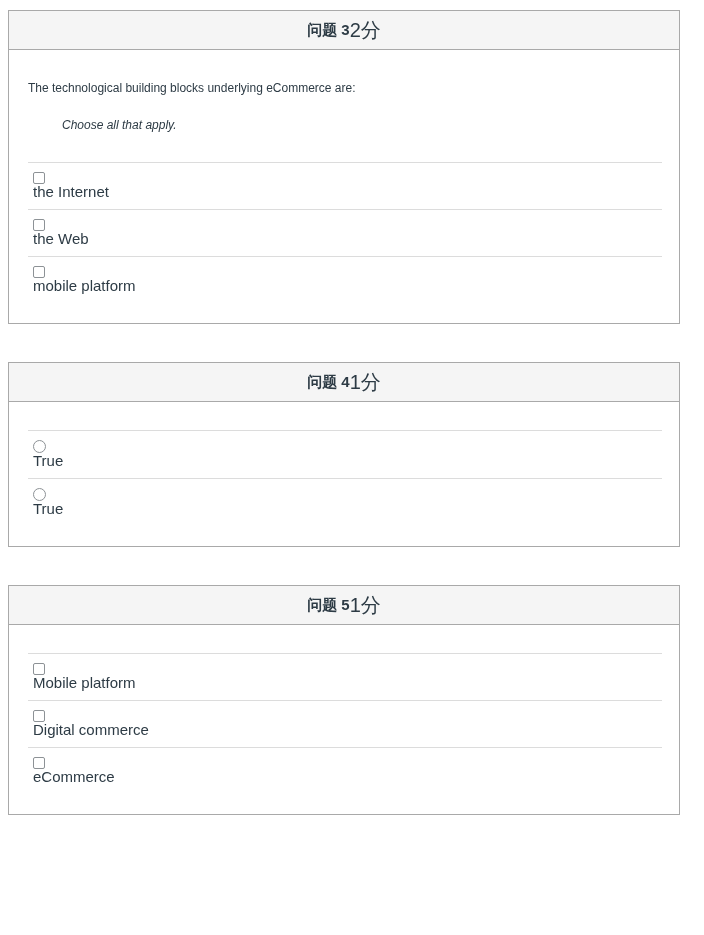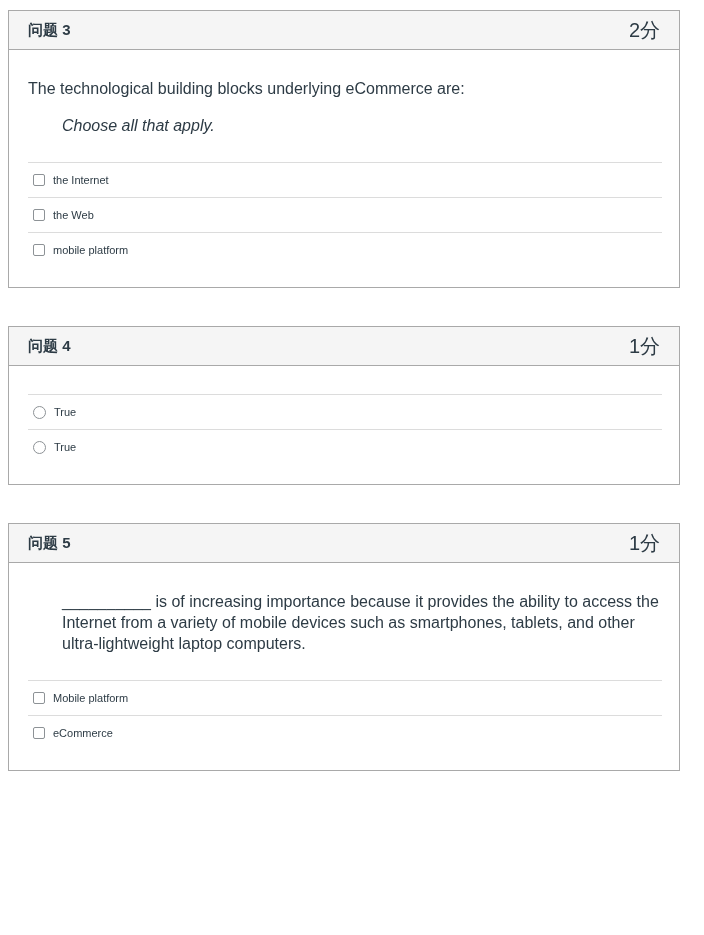--- a/index.html
+++ b/index.html
@@ -13,57 +13,58 @@
   }
   .quiz-page { padding-top: 10px; }
   .question-card {
     width: 672px;
     margin: 0 0 38px 8px;
     border: 1px solid #a9a9a9;
     background: #ffffff;
   }
   .question-header {
     display: flex;
-    justify-content: space-between;
+    justify-content: center;
     align-items: center;
     height: 39px;
     padding: 0 19px;
     background: #f5f5f5;
     border-bottom: 1px solid #a9a9a9;
   }
   .question-title {
     font-size: 15px;
     font-weight: bold;
     color: #2d3b45;
   }
   .question-points {
     font-size: 20px;
     font-weight: normal;
     color: #2d3b45;
   }
   .question-body {
     padding: 28px 19px 20px 19px;
   }
   .question-text {
-    font-size: 16px;
+    font-size: 12px;
     line-height: 21px;
     margin-bottom: 26px;
   }
   .question-text .stem { margin-bottom: 16px; }
   .question-text .stem:last-child { margin-bottom: 0; margin-left: 34px; }
   .note { font-style: italic; }
   .answers { width: 634px; }
   .answer-option {
     display: flex;
-    align-items: center;
+    align-items: flex-start;
     border-top: 1px solid #dcdcdc;
     padding: 9px 0 9px 5px;
-    font-size: 11px;
+    font-size: 15px;
     line-height: 16px;
     cursor: pointer;
+    flex-direction: column;
   }
   .cb {
     width: 12px; height: 12px;
     border: 1px solid #8d9296;
     border-radius: 2px;
     background: #fff;
     margin-right: 8px;
     flex: none;
   }
   .rb {
@@ -126,27 +127,28 @@
       </div>
     </div>
   </div>
 
   <div class="question-card">
     <div class="question-header">
       <span class="question-title">问题 5</span>
       <span class="question-points">1分</span>
     </div>
     <div class="question-body">
-      <div class="question-text">
-        <p class="stem">__________ is of increasing importance because it provides the ability to access the Internet from a variety of mobile devices such as smartphones, tablets, and other ultra-lightweight laptop computers.</p>
-      </div>
       <div class="answers">
         <div class="answer-option">
           <span class="cb"></span>
           <span class="option-label">Mobile platform</span>
+        </div>
+        <div class="answer-option">
+          <span class="cb"></span>
+          <span class="option-label">Digital commerce</span>
         </div>
         <div class="answer-option">
           <span class="cb"></span>
           <span class="option-label">eCommerce</span>
         </div>
       </div>
     </div>
   </div>
 
 </div>

